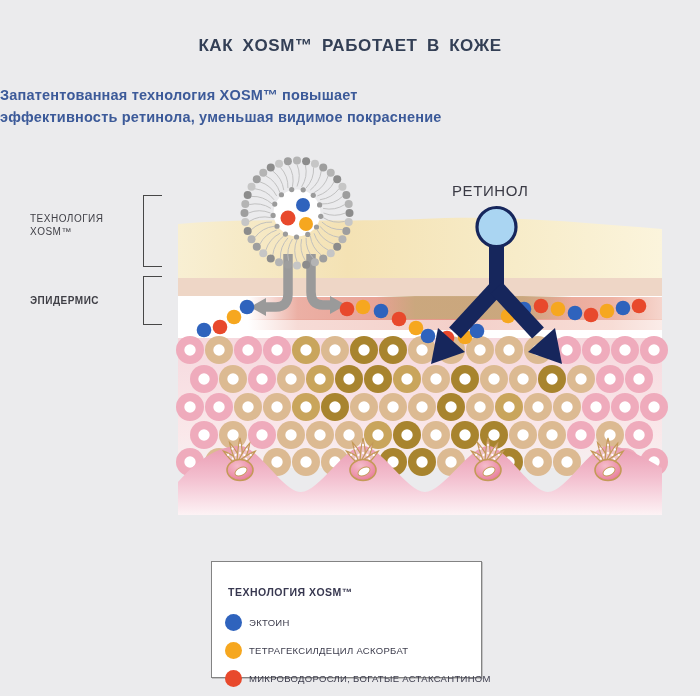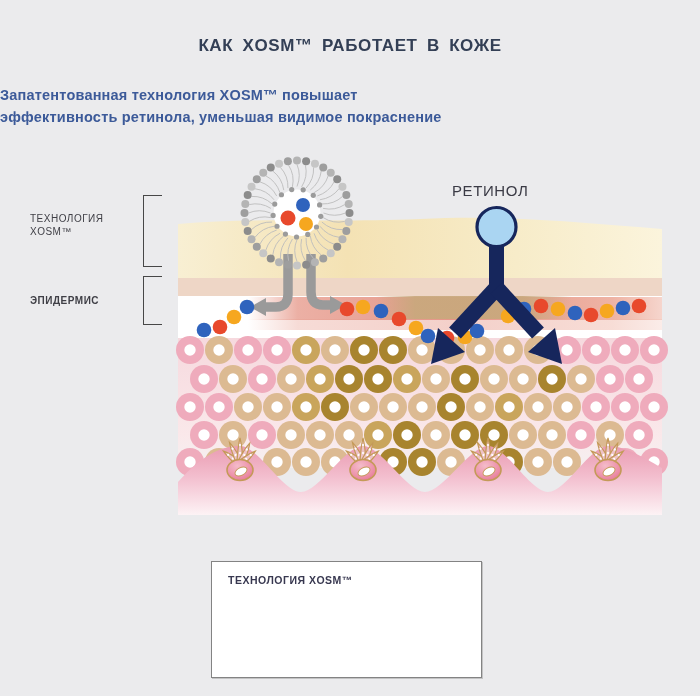--- a/index.html
+++ b/index.html
@@ -29,21 +29,21 @@
   .bracket-1{top:195px;height:70px;}
   .bracket-2{top:276px;height:47px;}
   .retinol-label{
     position:absolute;left:452px;top:182px;width:76px;text-align:center;
     font-size:15px;color:#3a3a45;letter-spacing:.6px;
   }
   svg.art{position:absolute;left:0;top:0;}
   .legend{
     position:absolute;left:211px;top:561px;width:271px;height:117px;
     background:#ffffff;border:1px solid #838383;box-sizing:border-box;
-    padding:8px 10px 0 16px;box-shadow:1px 1px 0 rgba(120,120,120,.35);
+    padding:20px 10px 0 16px;box-shadow:1px 1px 0 rgba(120,120,120,.35);
   }
   .legend-title{
     font-size:10.5px;color:#383850;letter-spacing:.5px;margin-top:4px;margin-bottom:10px;font-weight:600;
   }
   .legend-item{display:flex;align-items:center;height:28px;gap:7px;}
   .legend-dot{width:17px;height:17px;border-radius:50%;flex:0 0 auto;margin-left:-3px;}
   .legend-label{font-size:9.5px;color:#3c3c4c;letter-spacing:.3px;white-space:nowrap;}
 </style>
 </head>
 <body>
@@ -450,15 +450,29 @@
       <path d="M496.5,288 L538,333" stroke="#16265c" stroke-width="16" fill="none"></path>
       <polygon points="431,364 438,328 465,352"></polygon>
       <polygon points="562,364 555,328 528,352"></polygon>
     </g>
 
     <circle cx="496.5" cy="227" r="19.5" fill="#aad5f2" stroke="#16265c" stroke-width="3.2"></circle>
   </svg>
 
   <div class="legend">
     <div class="legend-title">ТЕХНОЛОГИЯ XOSM™</div>
+    <div id="legend-items">
+        <div class="legend-item">
+          <span class="legend-dot" style="background: rgb(47, 99, 189);"></span>
+          <span class="legend-label">ЭКТОИН</span>
+        </div>
+        <div class="legend-item">
+          <span class="legend-dot" style="background: rgb(246, 167, 31);"></span>
+          <span class="legend-label">ТЕТРАГЕКСИЛДЕЦИЛ АСКОРБАТ</span>
+        </div>
+        <div class="legend-item">
+          <span class="legend-dot" style="background: rgb(232, 73, 44);"></span>
+          <span class="legend-label">МИКРОВОДОРОСЛИ, БОГАТЫЕ АСТАКСАНТИНОМ</span>
+        </div>
+      </div>
   </div>
 
 </div>
 
 </body></html>

